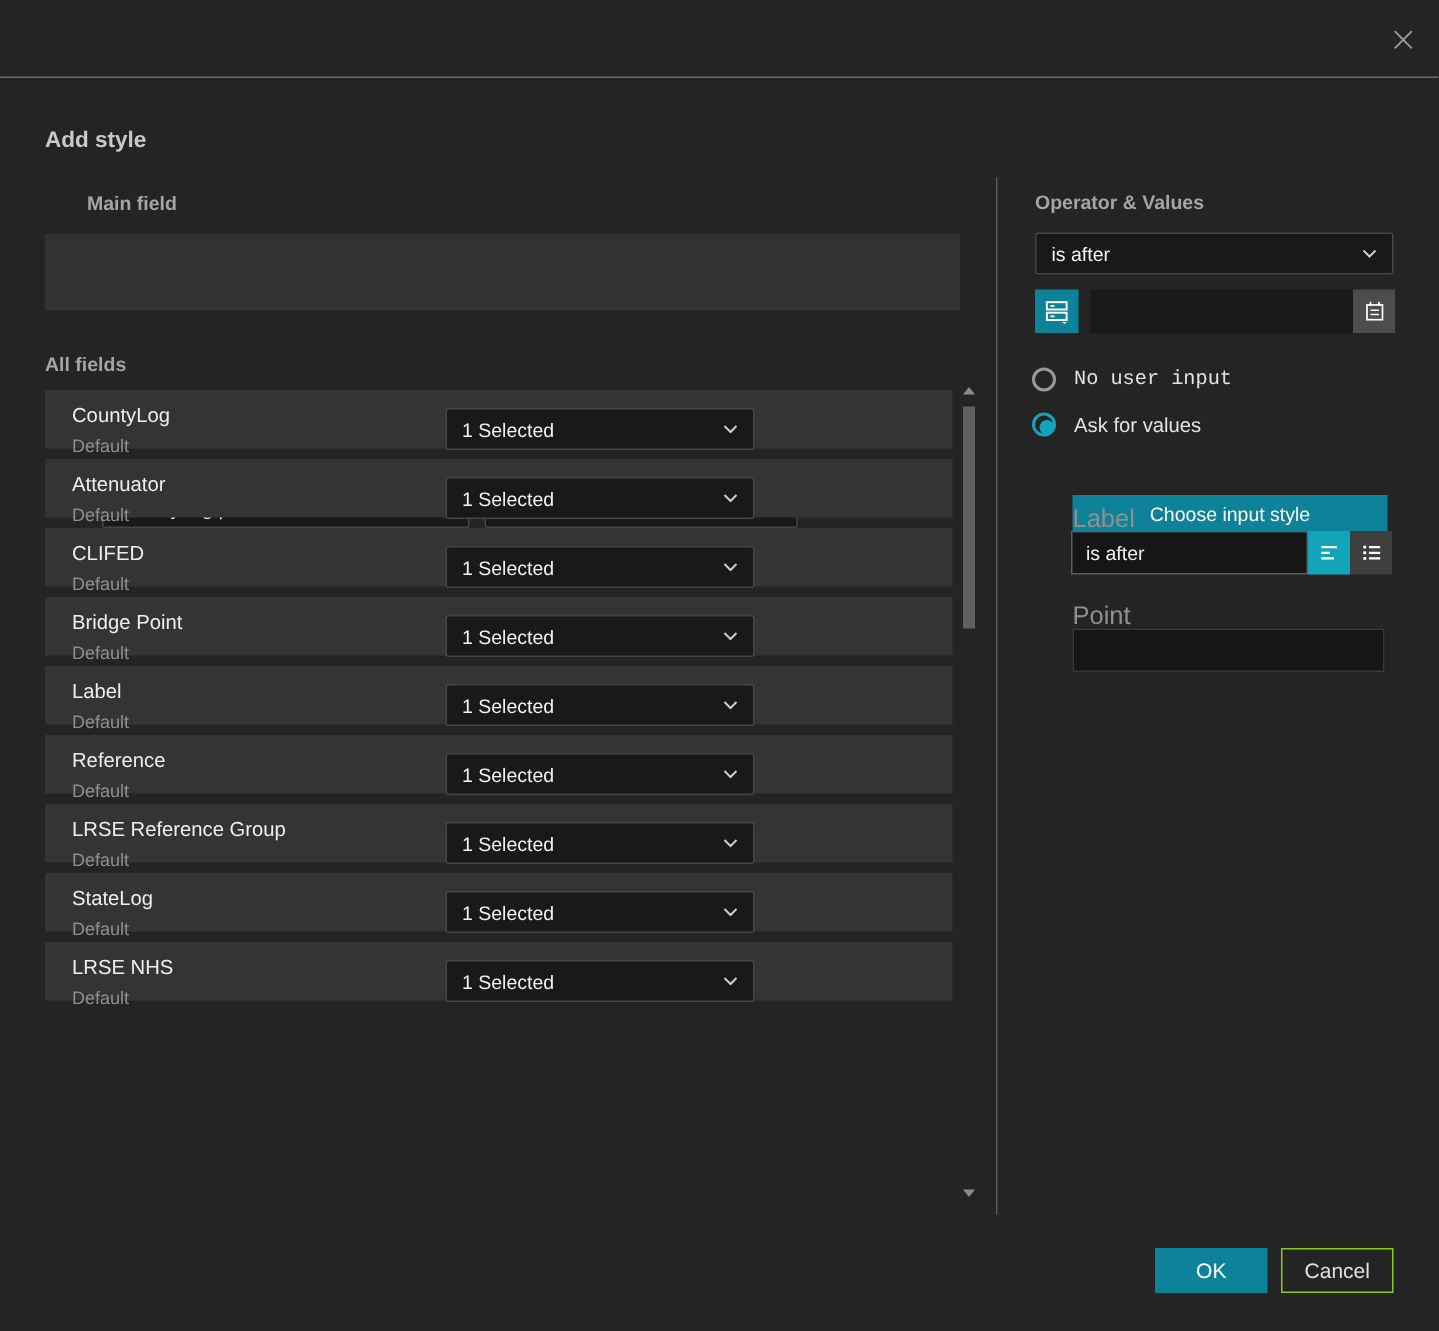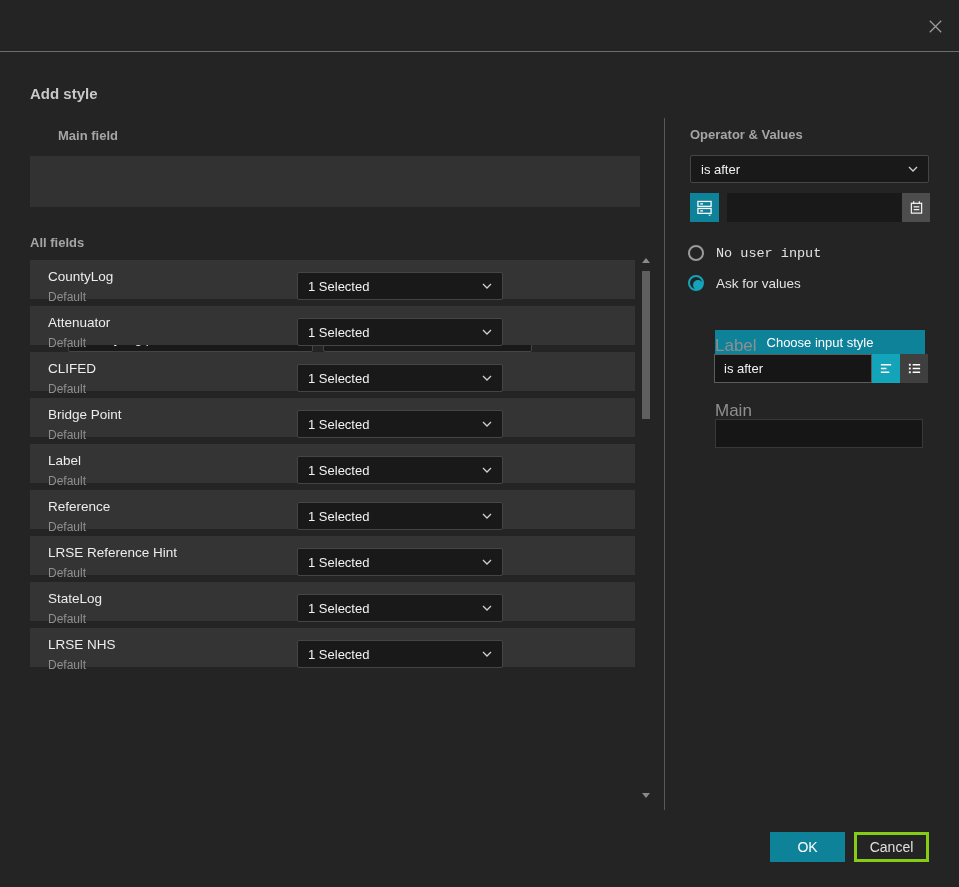--- a/index.html
+++ b/index.html
@@ -140,21 +140,21 @@
   }
 
   
   .btn-ok {
     position: absolute; left: 770px; top: 832px; width: 75px; height: 30px;
     background: var(--accent, #0e8298); border: none; color: #fff;
     font-size: 14px; font-family: "Liberation Sans", sans-serif; cursor: pointer;
   }
   .btn-cancel {
     position: absolute; left: 854px; top: 832px; width: 75px; height: 30px;
-    background: transparent; border: 3px solid #84cc16; color: #e0e0e0;
+    background: transparent; border: 1px solid #84cc16; color: #e0e0e0;
     font-size: 14px; font-family: "Liberation Sans", sans-serif; cursor: pointer;
   }
 </style>
 </head>
 <body>
 
 <div class="dialog">
 
   <div class="dlg-header">
     <button class="close-btn">
@@ -272,21 +272,21 @@
         <span>1 Selected</span>
         <span class="chev">
           <svg width="10" height="6" viewBox="0 0 10 6">
               <path d="M1 1 L5 5 L9 1" fill="none" stroke="currentColor" stroke-width="1.3"></path>
             </svg>
         </span>
       </div>
     </div>
 
     <div class="field-row">
-      <div class="field-name">LRSE Reference Hint</div>
+      <div class="field-name">LRSE Reference Group</div>
       <div class="field-sub">Default</div>
       <div class="dropdown row-dd">
         <span>1 Selected</span>
         <span class="chev">
           <svg width="10" height="6" viewBox="0 0 10 6">
               <path d="M1 1 L5 5 L9 1" fill="none" stroke="currentColor" stroke-width="1.3"></path>
             </svg>
         </span>
       </div>
     </div>
@@ -389,19 +389,19 @@
         <rect x="2" y="3" width="2" height="2" fill="currentColor"></rect>
         <rect x="2" y="7" width="2" height="2" fill="currentColor"></rect>
         <rect x="2" y="11" width="2" height="2" fill="currentColor"></rect>
         <line x1="6" y1="4" x2="14" y2="4" stroke="currentColor" stroke-width="1.6"></line>
         <line x1="6" y1="8" x2="14" y2="8" stroke="currentColor" stroke-width="1.6"></line>
         <line x1="6" y1="12" x2="14" y2="12" stroke="currentColor" stroke-width="1.6"></line>
       </svg>
     </span>
   </button>
 
-  <div class="mini-label lbl-hint">Main</div>
+  <div class="mini-label lbl-hint">Point</div>
   <input class="hint-input" type="text" value="" style="">
 
   <button class="btn-ok">OK</button>
   <button class="btn-cancel">Cancel</button>
 
 </div>
 
 </body></html>

